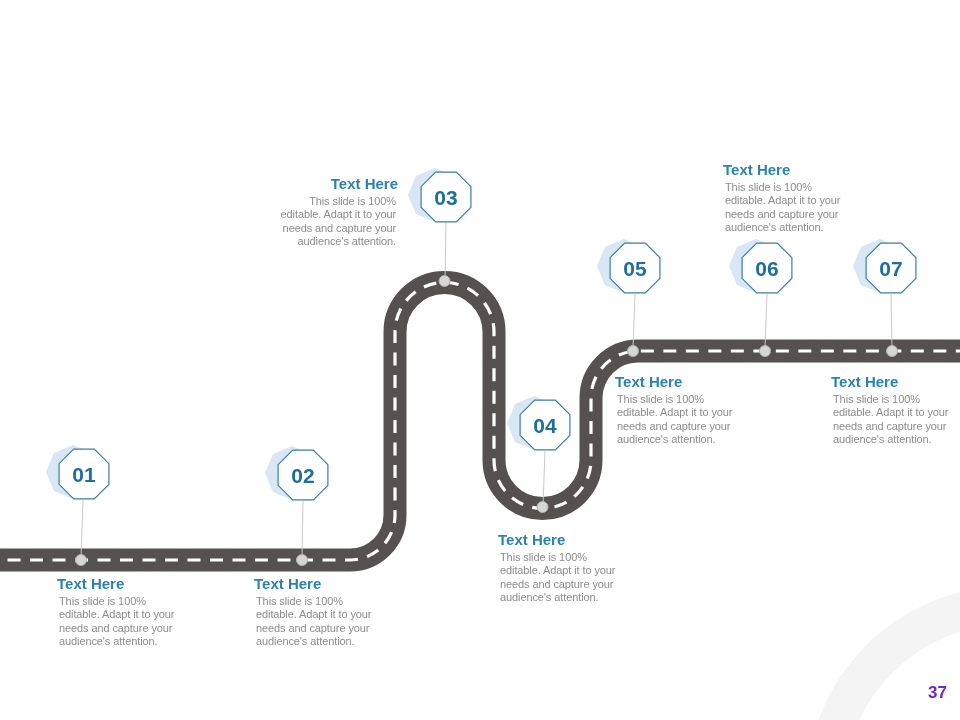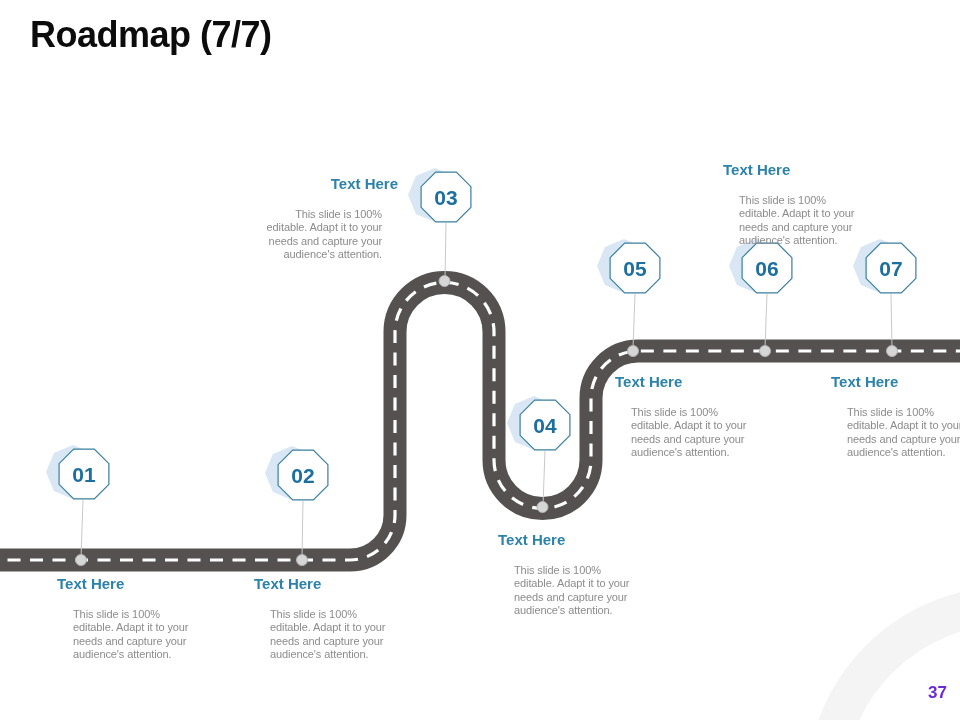--- a/index.html
+++ b/index.html
@@ -13,39 +13,38 @@
   }
   .layer { position:absolute; left:0; top:0; width:960px; height:720px; }
   .marker { position:absolute; width:76px; height:64px; overflow:visible; }
   .oct-shadow { fill:#d8e7f3; }
   .oct-main  { fill:#ffffff; stroke:#38809f; stroke-width:1.2; }
   .oct-num   { font-size:21px; font-weight:bold; fill:#1d6f9f;
                font-family:"Liberation Sans", sans-serif; }
   .tb { position:absolute; width:150px; }
   .tb-title { font-size:15px; font-weight:bold; color:#2b82aa; margin:0 0 3px 0; }
   .tb-desc  { font-size:11px; line-height:1.21; color:#8c8c8c;
-              letter-spacing:-0.1px; white-space:pre-line; margin:16px; }
+              letter-spacing:-0.1px; white-space:pre-line; margin:2px; }
   .align-right { text-align:right; }
   .page-number {
     position:absolute; right:13px; top:683px;
     font-size:17px; font-weight:bold; color:#6d28d9;
   }
   .road-base { fill:none; stroke:#545150; stroke-width:23; }
   .road-dash { fill:none; stroke:#ffffff; stroke-width:3.2;
                stroke-dasharray:13 9.5; }
   .connector { stroke:#c9c9c9; stroke-width:1; }
   .road-dot  { fill:#d6d6d6; stroke:#b3b3b3; stroke-width:1; }
   .ring      { fill:none; stroke:#f4f4f4; stroke-width:38; }
 </style>
 </head>
 <body>
 
 <div class="stage">
 
-  <h1 class="slide-title">Roadmap (7/7)</h1>
 
   <svg class="layer">
     <circle class="ring" cx="1010" cy="790" r="185"></circle>
   </svg>
 
   <svg class="layer">
     <path class="road-base" d="M -15 560 L 350 560 A 45 45 0 0 0 395 515 L 395 332 A 49.5 49.5 0 0 1 494 332 L 494 460 A 48.5 48.5 0 0 0 591 460 L 591 398 A 47 47 0 0 1 638 351 L 975 351"></path>
     <path class="road-dash" d="M -15 560 L 350 560 A 45 45 0 0 0 395 515 L 395 332 A 49.5 49.5 0 0 1 494 332 L 494 460 A 48.5 48.5 0 0 0 591 460 L 591 398 A 47 47 0 0 1 638 351 L 975 351"></path>
 
     <g>

